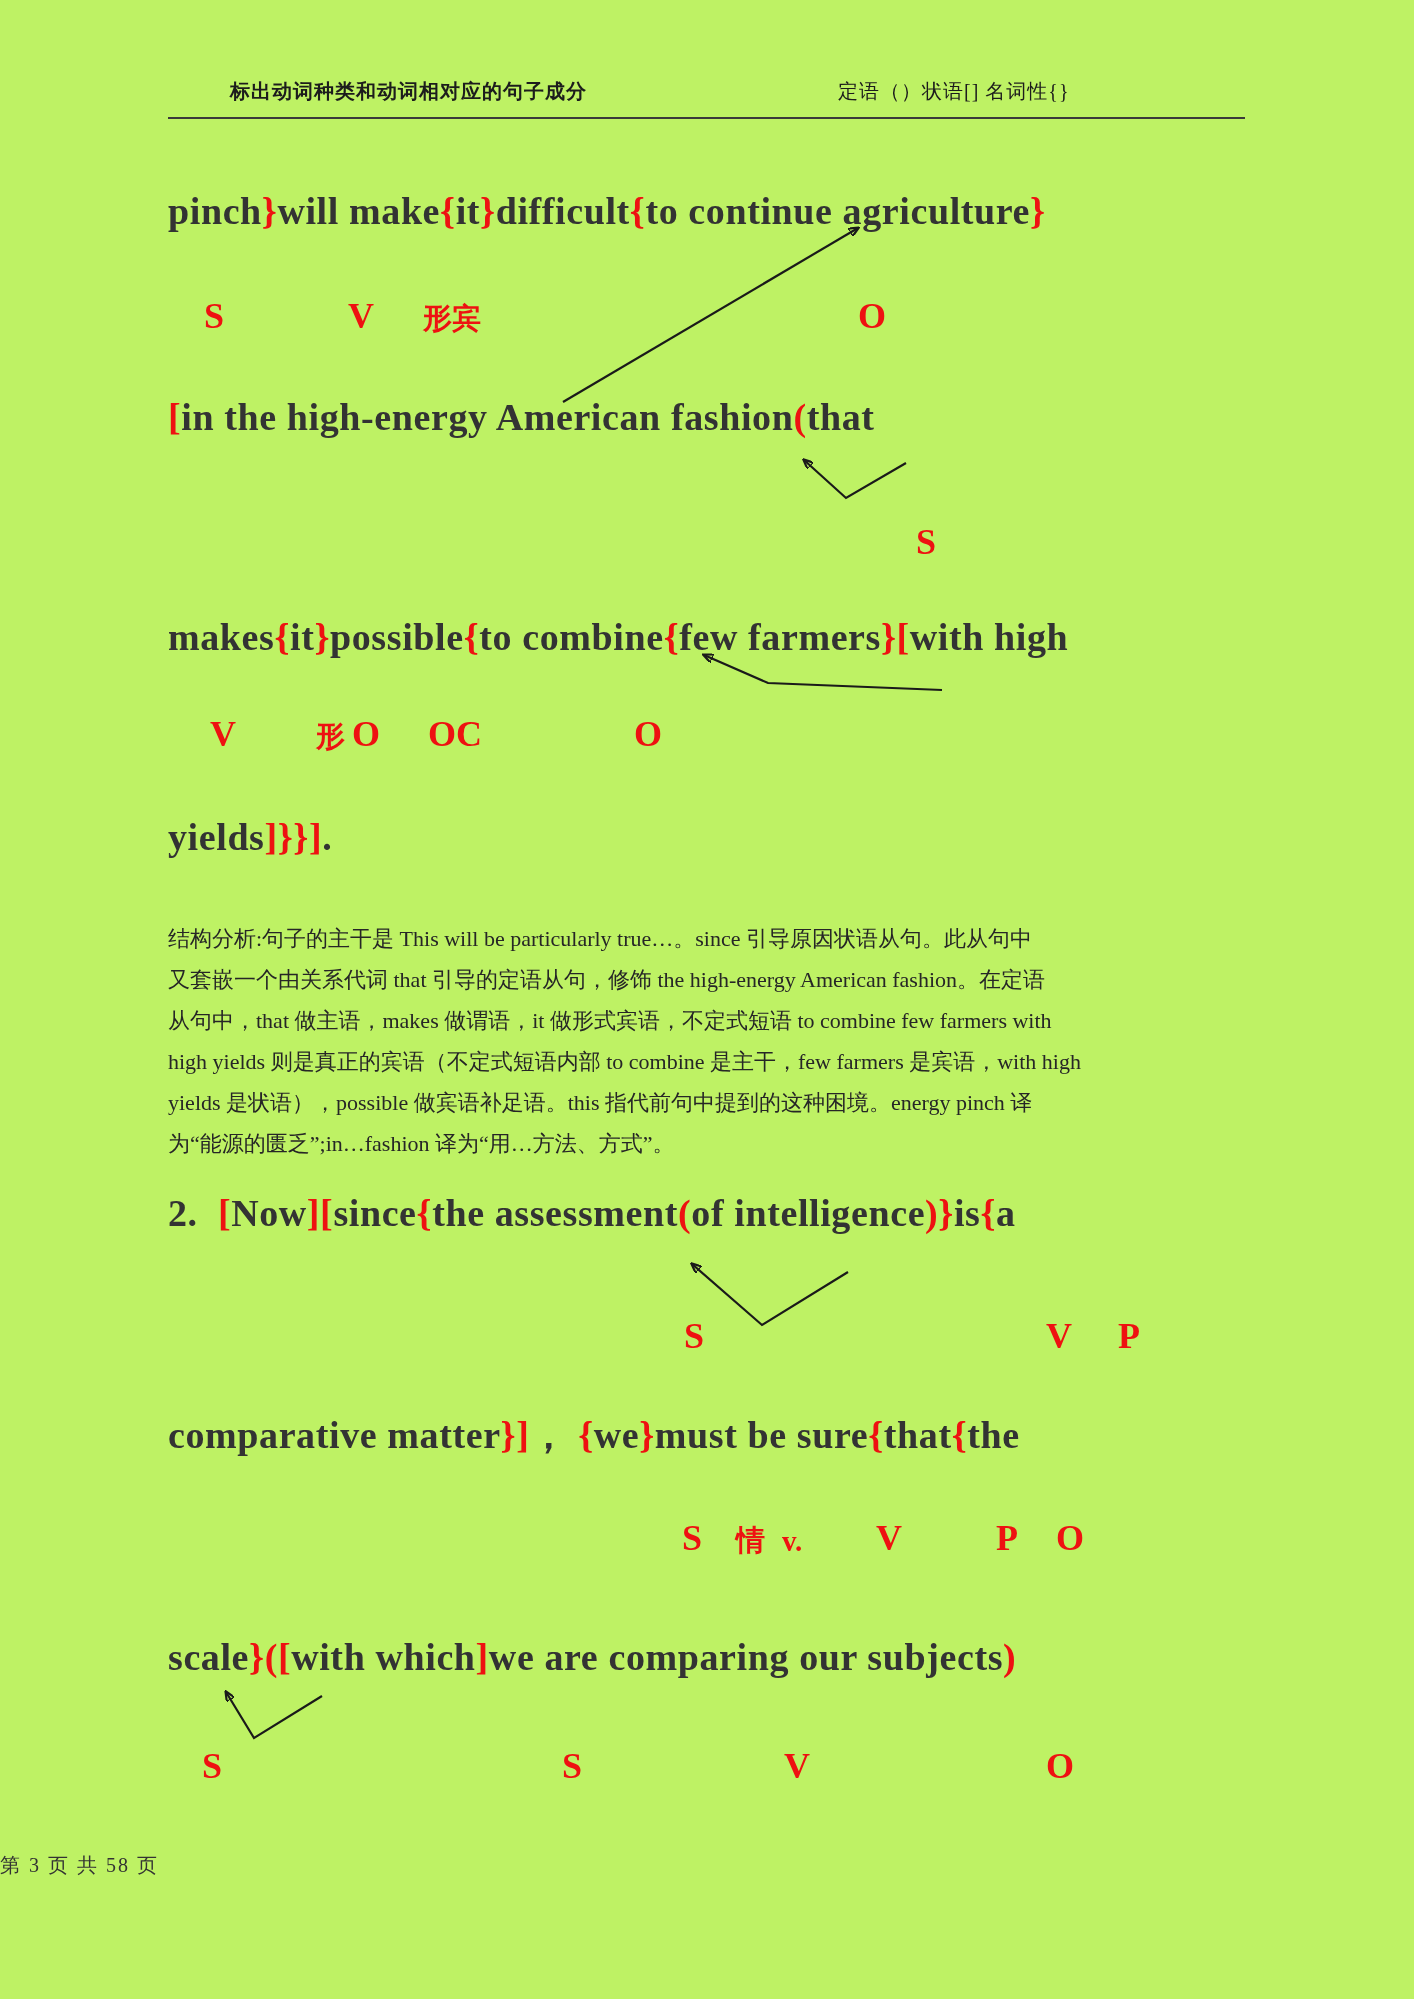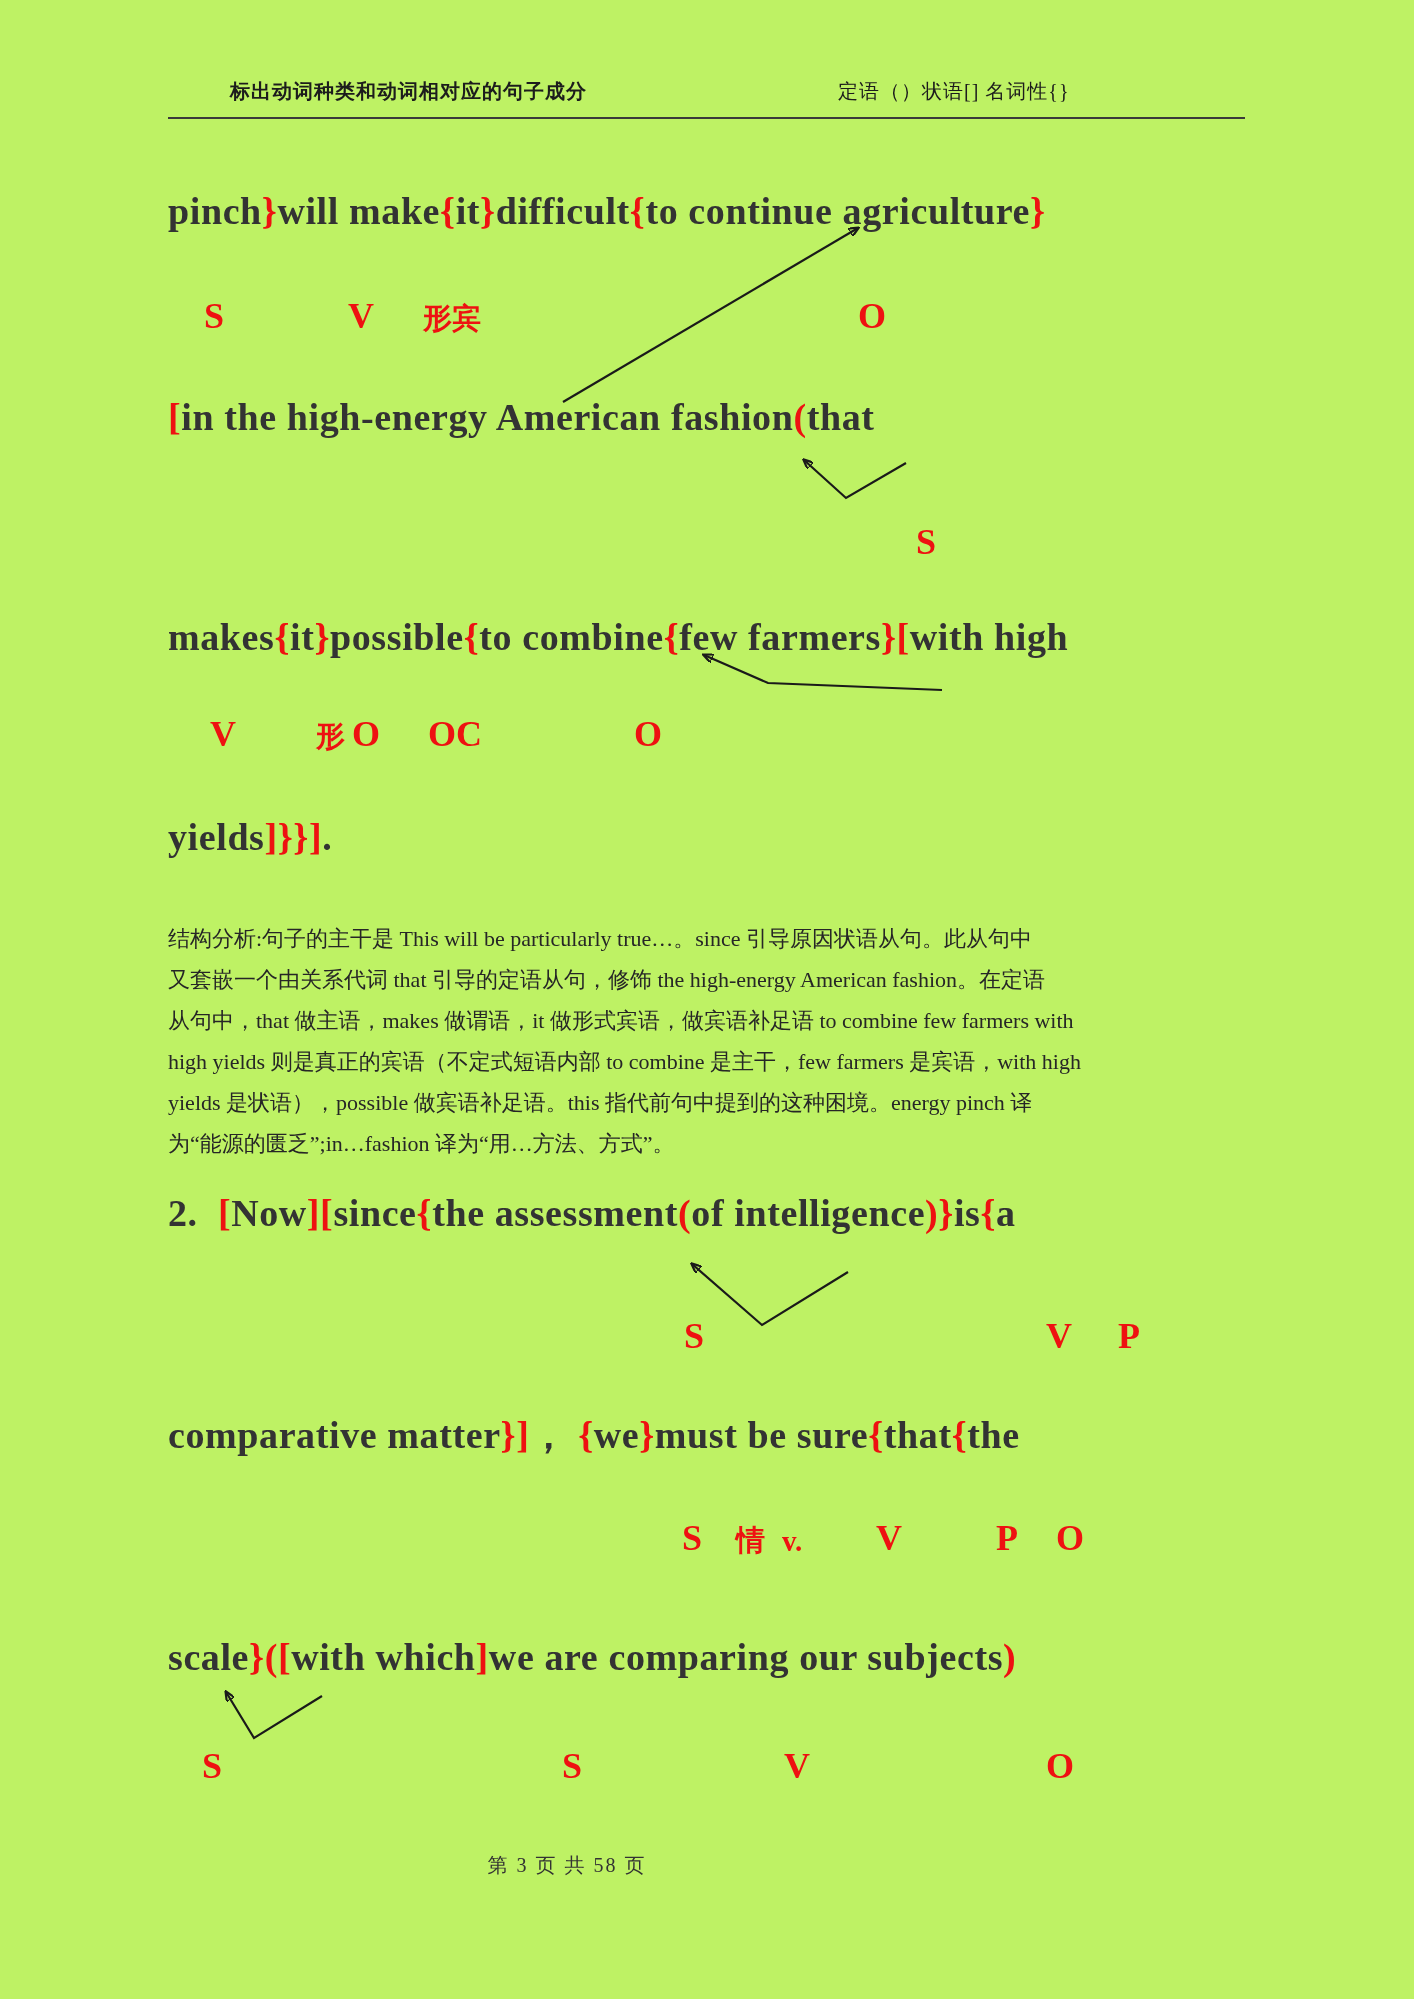--- a/index.html
+++ b/index.html
@@ -43,21 +43,21 @@
   .lbl-sm{font-size:29px;padding-top:7px;}
   
   .para{
     position:absolute;left:168px;top:918px;width:1090px;
     font-size:22px;color:#262626;line-height:41px;
   }
   .para .pline{white-space:nowrap;}
   
   .footer{
     position:absolute;left:0;top:1852px;width:1134px;
-    text-align:center;font-size:20px;color:#333333;
+    font-size:20px;color:#333333;
     letter-spacing:2px;
   }
   
   .arrows{position:absolute;left:0;top:0;width:1414px;height:1999px;}
   .arrows path{fill:none;stroke:#1a1a1a;stroke-width:2.2;}
 </style>
 </head>
 <body>
 
 <div class="page">
@@ -102,21 +102,21 @@
     <span class="lbl" style="left:352px;top:716px">O</span>
     <span class="lbl" style="left:428px;top:716px">OC</span>
     <span class="lbl" style="left:634px;top:716px">O</span>
   </div>
 
   <div class="bigline" style="top:816px"><span class="seg-dark">yields</span><span class="seg-red">]}}]</span><span class="seg-dark">.</span></div>
 
   <div class="para">
     <div class="pline">结构分析:句子的主干是 This will be particularly true…。since 引导原因状语从句。此从句中</div>
     <div class="pline">又套嵌一个由关系代词 that 引导的定语从句，修饰 the high-energy American fashion。在定语</div>
-    <div class="pline">从句中，that 做主语，makes 做谓语，it 做形式宾语，做宾语补足语 to combine few farmers with</div>
+    <div class="pline">从句中，that 做主语，makes 做谓语，it 做形式宾语，不定式短语 to combine few farmers with</div>
     <div class="pline">high yields 则是真正的宾语（不定式短语内部 to combine 是主干，few farmers 是宾语，with high</div>
     <div class="pline">yields 是状语），possible 做宾语补足语。this 指代前句中提到的这种困境。energy pinch 译</div>
     <div class="pline">为“能源的匮乏”;in…fashion 译为“用…方法、方式”。</div>
   </div>
 
   <div class="bigline" style="top:1192px"><span class="seg-dark">2.&nbsp;&nbsp;</span><span class="seg-red">[</span><span class="seg-dark">Now</span><span class="seg-red">][</span><span class="seg-dark">since</span><span class="seg-red">{</span><span class="seg-dark">the assessment</span><span class="seg-red">(</span><span class="seg-dark">of intelligence</span><span class="seg-red">)}</span><span class="seg-dark">is</span><span class="seg-red">{</span><span class="seg-dark">a</span></div>
 
   <div>
     <span class="lbl" style="left:684px;top:1318px">S</span>
     <span class="lbl" style="left:1046px;top:1318px">V</span>

